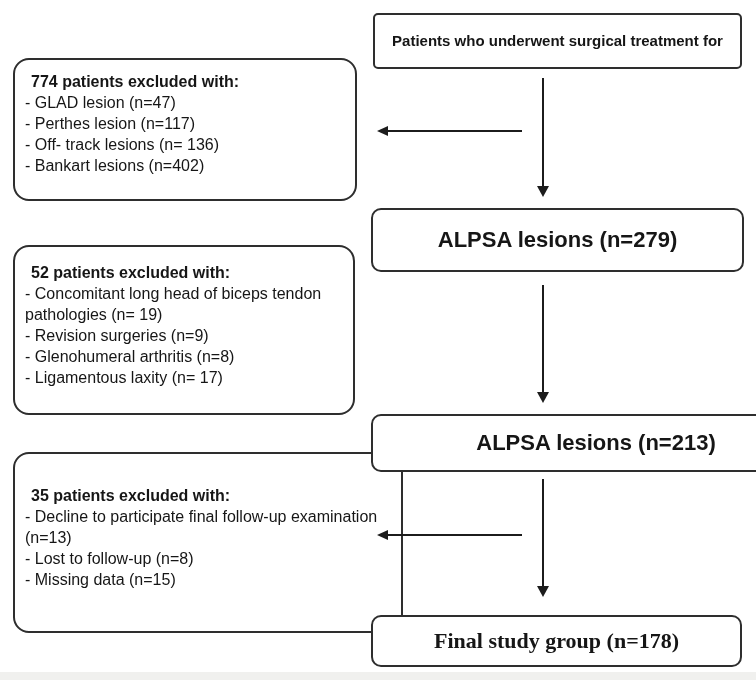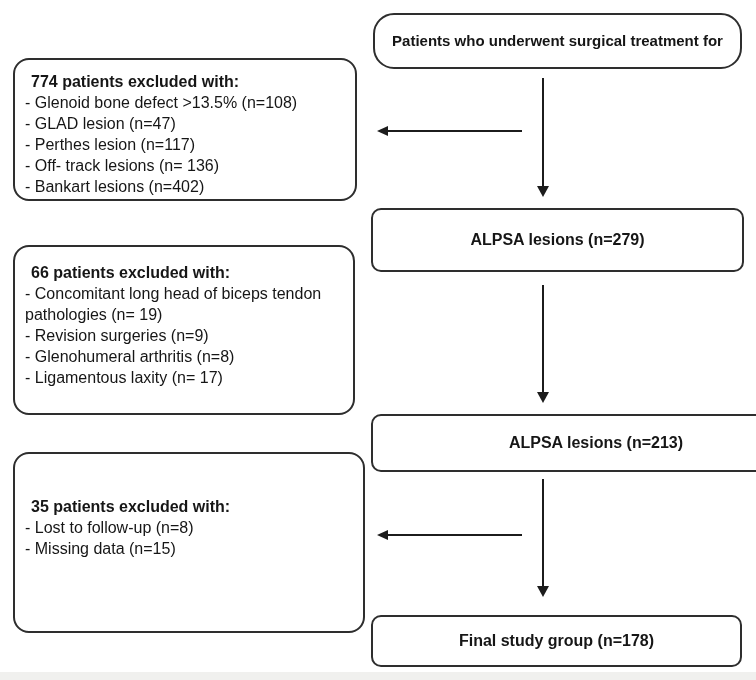--- a/index.html
+++ b/index.html
@@ -16,44 +16,44 @@
     overflow: hidden;
   }
   .box {
     position: absolute;
     border: 2px solid #2e2e2e;
     background: #ffffff;
   }
   
   #title-box {
     left: 373px; top: 13px; width: 369px; height: 56px;
-    border-radius: 21px;
+    border-radius: 5px;
     display: flex; flex-direction: column;
     align-items: center; justify-content: center;
     font-weight: bold; font-size: 15px; line-height: 20px;
     text-align: center; white-space: pre;
   }
   
   .excl-box {
     border-radius: 16px;
     font-size: 16px; line-height: 21px;
   }
   #excl-box-1 { left: 13px; top: 58px;  width: 344px; height: 143px; padding: 11px 6px 6px 10px; }
   #excl-box-2 { left: 13px; top: 245px; width: 342px; height: 170px; padding: 15px 4px 6px 10px; }
-  #excl-box-3 { left: 13px; top: 452px; width: 352px; height: 181px; padding: 42px 6px 6px 10px; }
+  #excl-box-3 { left: 13px; top: 452px; width: 390px; height: 181px; padding: 31px 6px 6px 10px; }
   .excl-header { font-weight: bold; padding-left: 6px; }
   
   .flow-box {
     border-radius: 10px;
     display: flex; align-items: center; justify-content: center;
-    font-weight: bold; font-size: 16px; text-align: center;
+    font-weight: bold; font-size: 22px; text-align: center;
   }
   #flow-box-1 { left: 371px; top: 208px; width: 373px; height: 64px; }
   #flow-box-2 { left: 371px; top: 414px; width: 450px; height: 58px; }
-  #flow-box-3 { left: 371px; top: 615px; width: 371px; height: 52px; }
+  #flow-box-3 { left: 371px; top: 615px; width: 371px; height: 52px; font-family: Liberation Serif, serif; }
   
   .vline { position: absolute; width: 2px; background: #1c1c1c; }
   .hline { position: absolute; height: 2px; background: #1c1c1c; }
   .head-down {
     position: absolute; width: 0; height: 0;
     border-left: 6px solid transparent;
     border-right: 6px solid transparent;
     border-top: 11px solid #1c1c1c;
   }
   .head-left {
@@ -82,37 +82,37 @@
 <body>
 
 <div class="canvas">
 
   <div class="box" id="title-box">
     <div>Patients who underwent surgical treatment for</div>
   </div>
 
   <div class="box excl-box" id="excl-box-1">
     <div class="excl-header">774 patients excluded with:</div>
-    <div class="excl-item">- Glenoid bone defect &gt;13.5% (n=108)</div>
     <div class="excl-item">- GLAD lesion (n=47)</div>
     <div class="excl-item">- Perthes lesion (n=117)</div>
     <div class="excl-item">- Off- track lesions (n= 136)</div>
     <div class="excl-item">- Bankart lesions (n=402)</div>
   </div>
 
   <div class="box excl-box" id="excl-box-2">
-    <div class="excl-header">66 patients excluded with:</div>
+    <div class="excl-header">52 patients excluded with:</div>
     <div class="excl-item">- Concomitant long head of biceps tendon pathologies (n= 19)</div>
     <div class="excl-item">- Revision surgeries (n=9)</div>
     <div class="excl-item">- Glenohumeral arthritis (n=8)</div>
     <div class="excl-item">- Ligamentous laxity (n= 17)</div>
   </div>
 
   <div class="box excl-box" id="excl-box-3">
     <div class="excl-header">35 patients excluded with:</div>
+    <div class="excl-item">- Decline to participate final follow-up examination (n=13)</div>
     <div class="excl-item">- Lost to follow-up (n=8)</div>
     <div class="excl-item">- Missing data (n=15)</div>
   </div>
 
   <div class="box flow-box" id="flow-box-1">
     <span>ALPSA lesions (n=279)</span>
   </div>
   <div class="box flow-box" id="flow-box-2">
     <span>ALPSA lesions (n=213)</span>
   </div>

